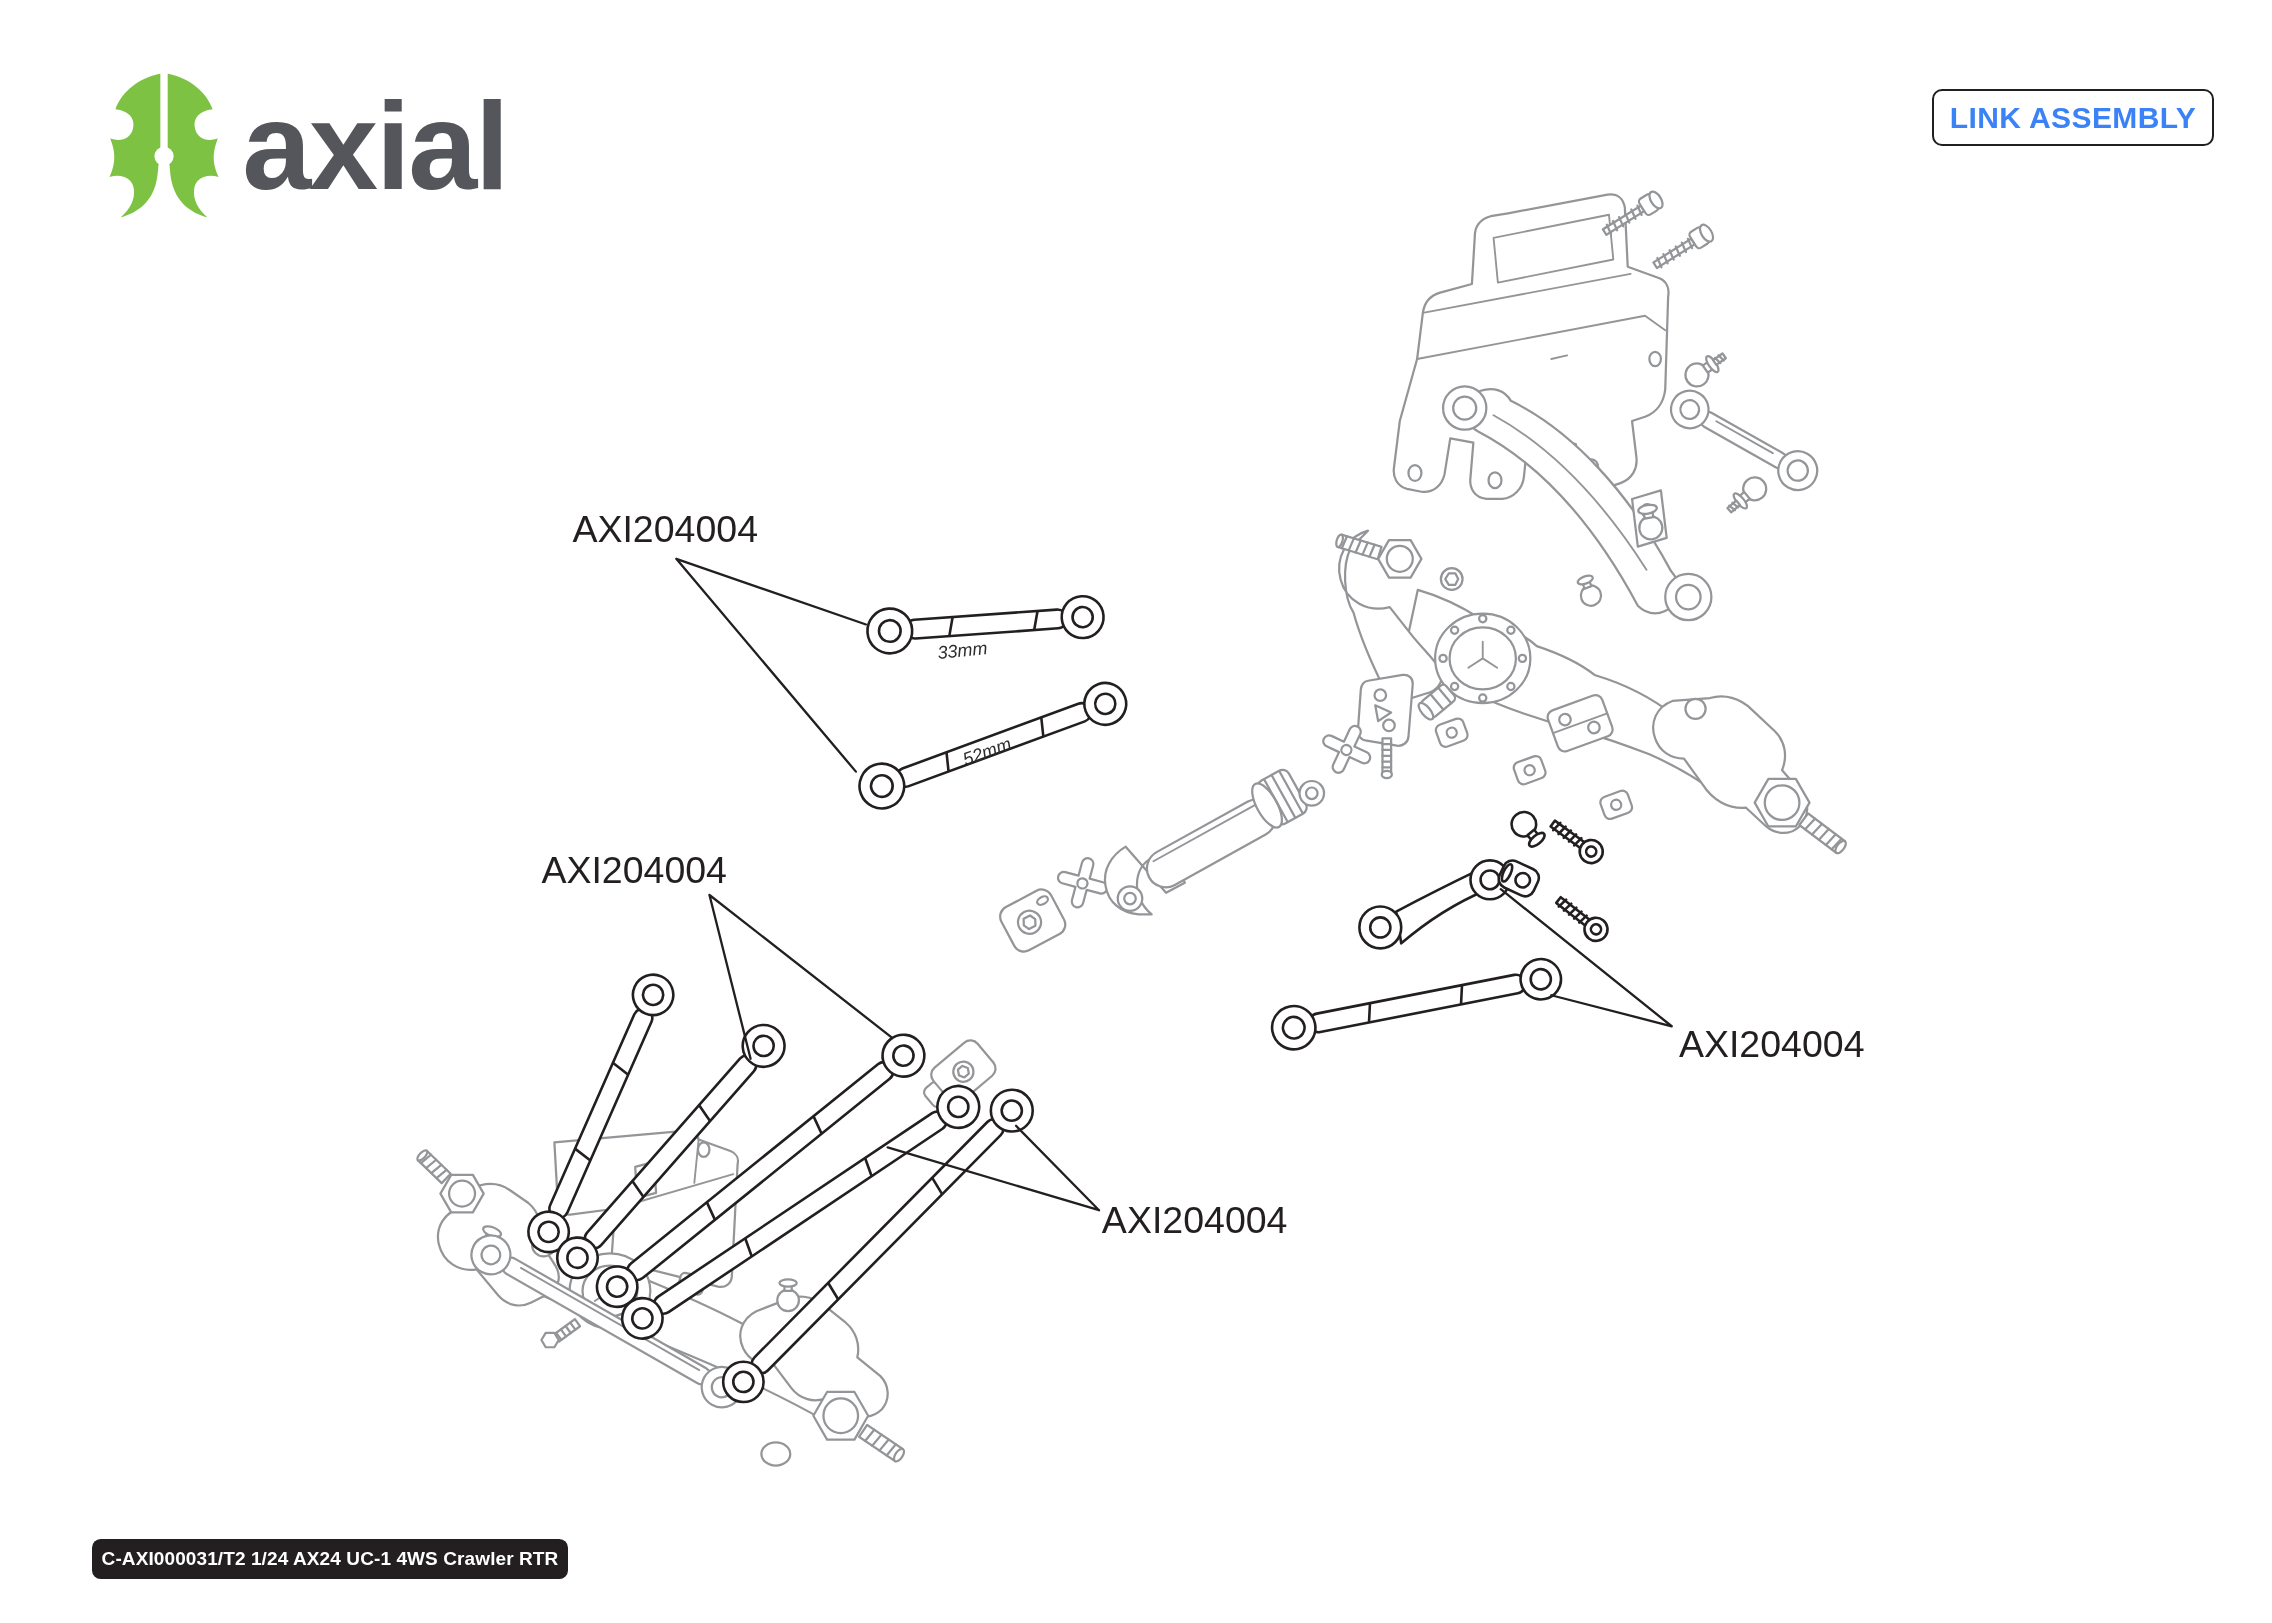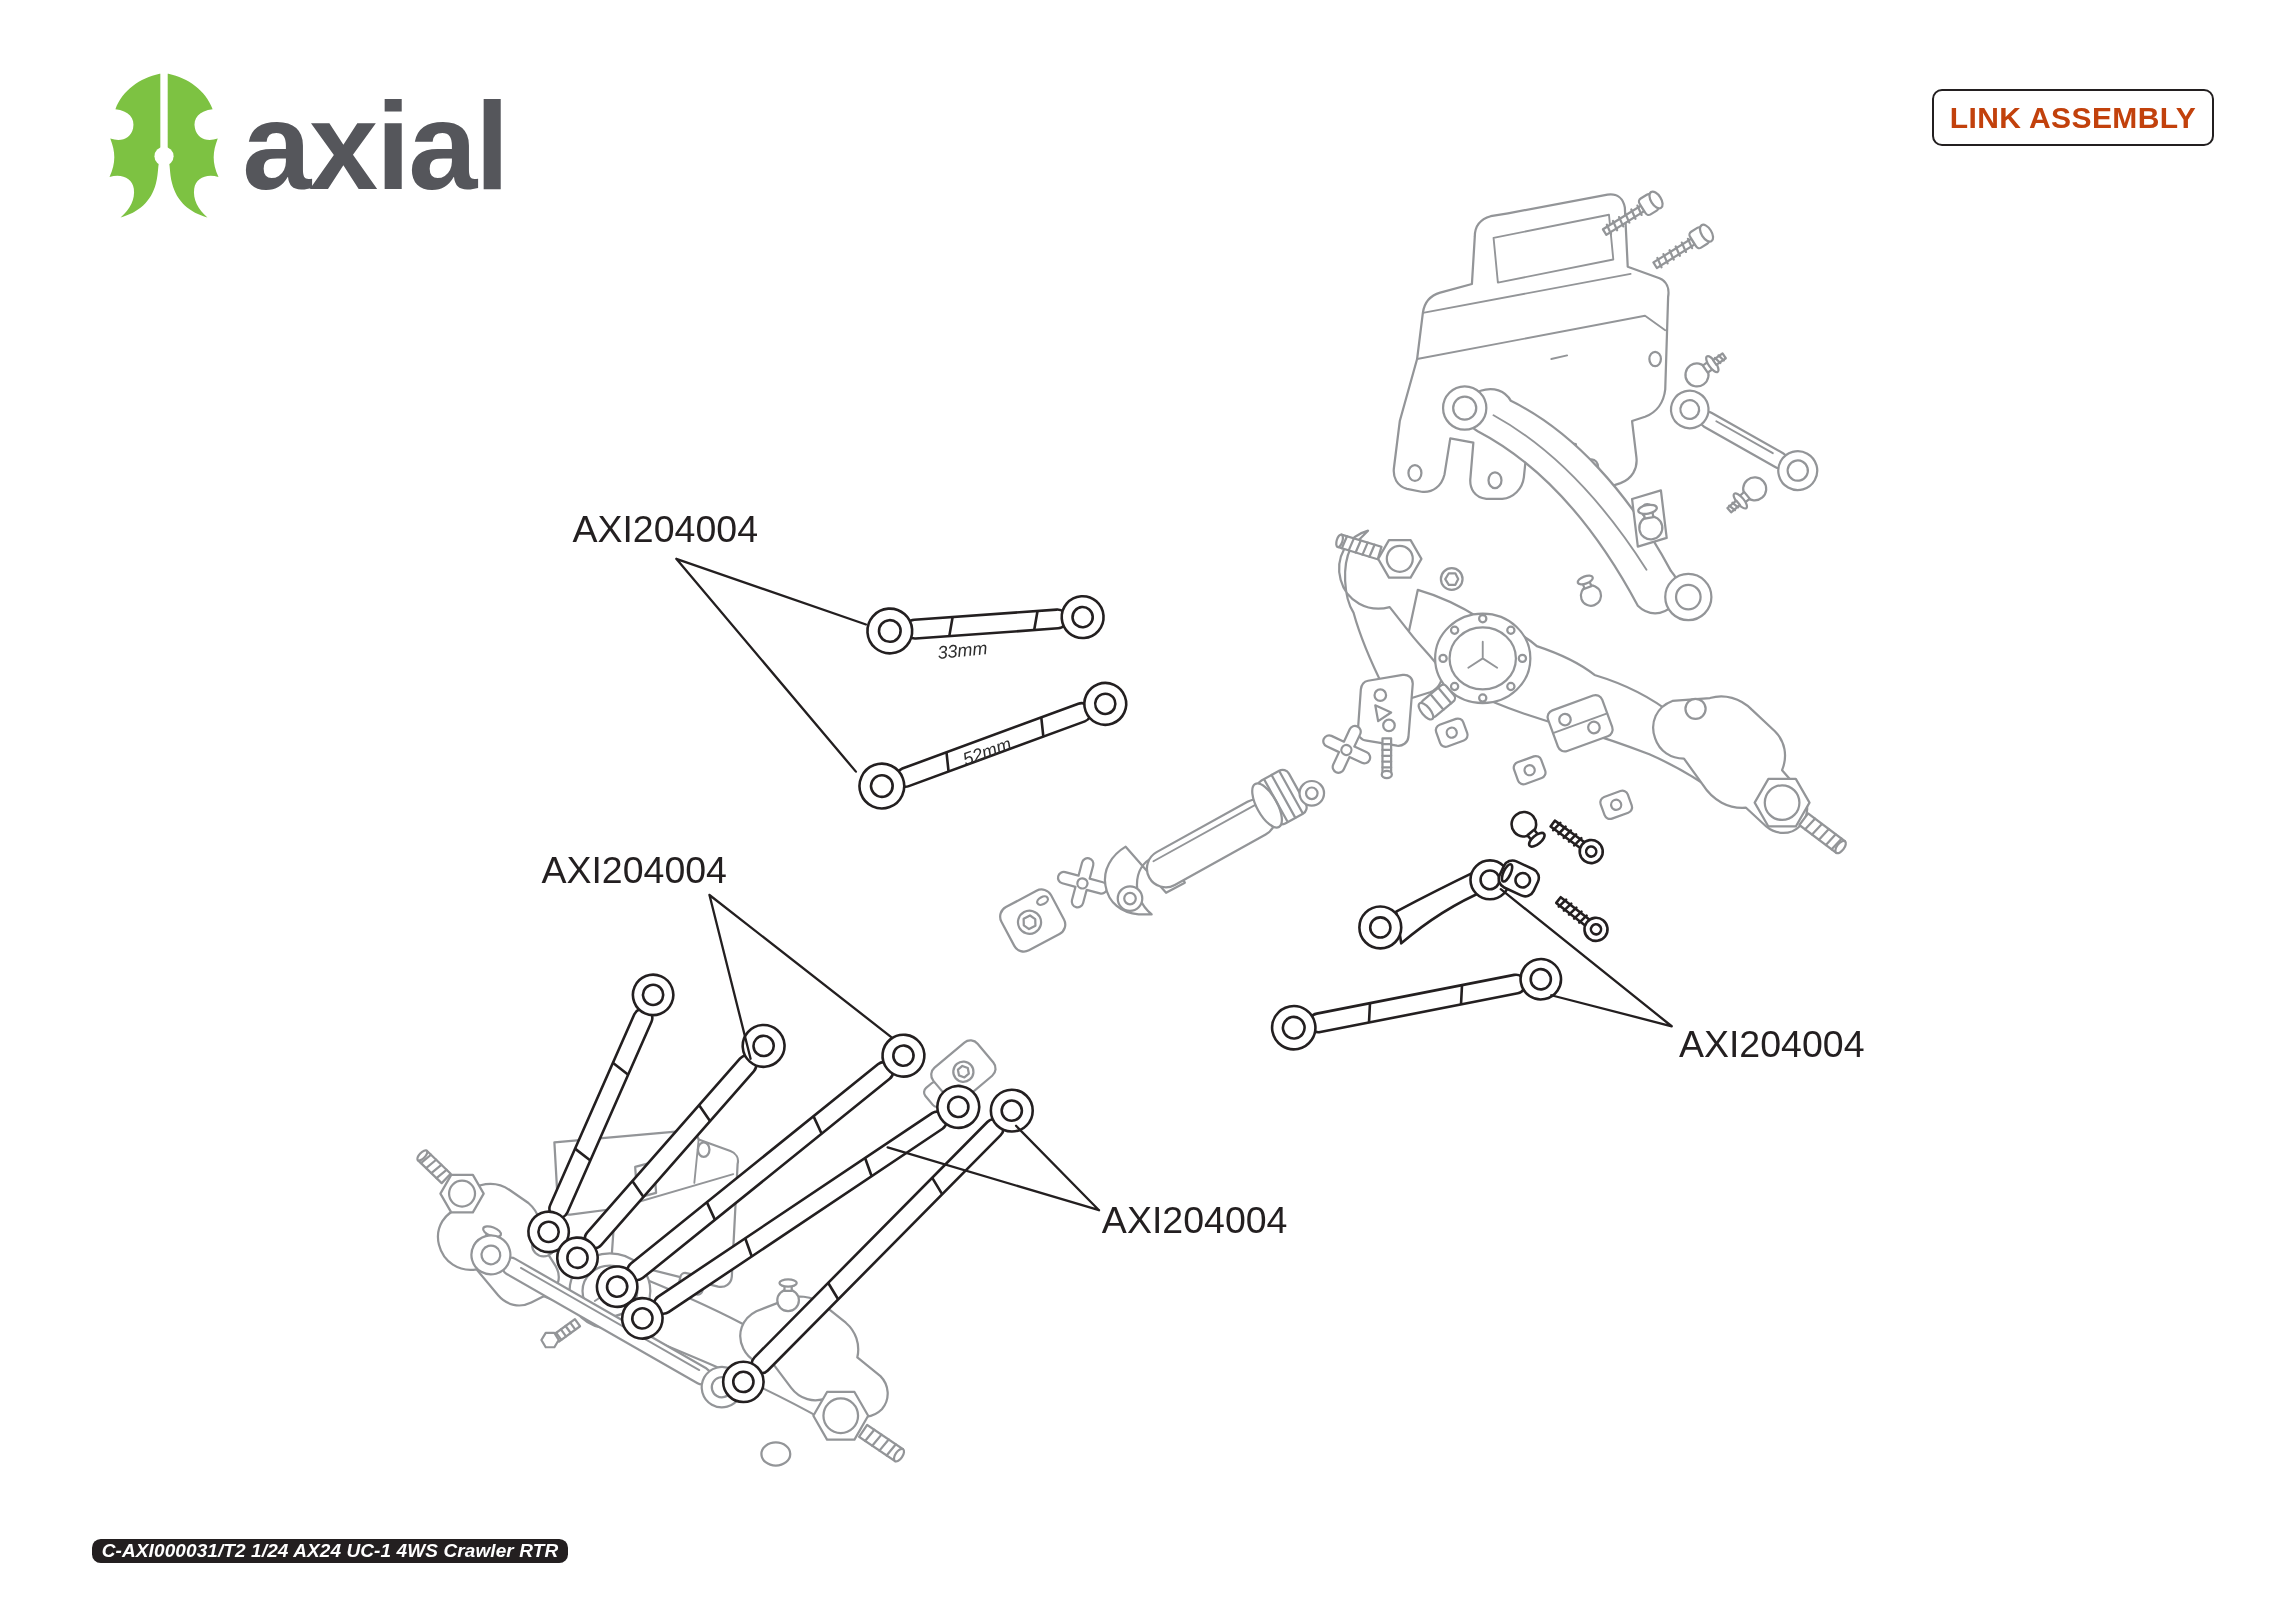--- a/index.html
+++ b/index.html
@@ -2,23 +2,23 @@
 <html style="font-size:11.5px"><head>
 <meta charset="utf-8">
 <style>
   html,body{margin:0;padding:0;background:#fff;}
   .canvas{position:relative;width:2273px;height:1623px;background:#fff;
           font-family:"Liberation Sans",sans-serif;overflow:hidden;margin-top:20px;}
   .logo{position:absolute;left:92px;top:45px;width:462px;height:159px;}
   .title-badge{position:absolute;left:1932px;top:69px;width:278px;height:53px;
     border:2.9px solid #231f20;border-radius:10px;background:#fff;
     display:flex;align-items:center;justify-content:center;}
-  .title-badge span{font-weight:bold;font-size:30px;letter-spacing:0.4px;color:#c2410c;}
-  .footer-badge{position:absolute;left:92px;top:1519px;width:476px;height:24px;
-    background:#231f20;border-radius:8.7px;display:flex;align-items:center;justify-content:center;font-style:italic;}
+  .title-badge span{font-weight:bold;font-size:30px;letter-spacing:0.4px;color:#3b82f6;}
+  .footer-badge{position:absolute;left:92px;top:1519px;width:476px;height:40px;
+    background:#231f20;border-radius:8.7px;display:flex;align-items:center;justify-content:center;}
   .footer-badge span{color:#fff;font-weight:bold;font-size:19px;letter-spacing:0.1px;}
   svg text{font-family:"Liberation Sans",sans-serif;}
   .lbl{font-size:52px;fill:#231f20;}
   .mold{font-size:25px;font-style:italic;fill:#2d2d2d;}
   .blk{fill:#fff;stroke:#231f20;stroke-width:3.6;stroke-linejoin:round;stroke-linecap:round;}
   .gry{fill:#fff;stroke:#939598;stroke-width:3.1;stroke-linejoin:round;stroke-linecap:round;}
   .gry-l{fill:none;stroke:#939598;stroke-width:2.6;stroke-linejoin:round;stroke-linecap:round;}
   .leader{fill:none;stroke:#231f20;stroke-width:3.2;stroke-linecap:round;}
   .wordmark{font-weight:bold;letter-spacing:-3px;}
 </style>

